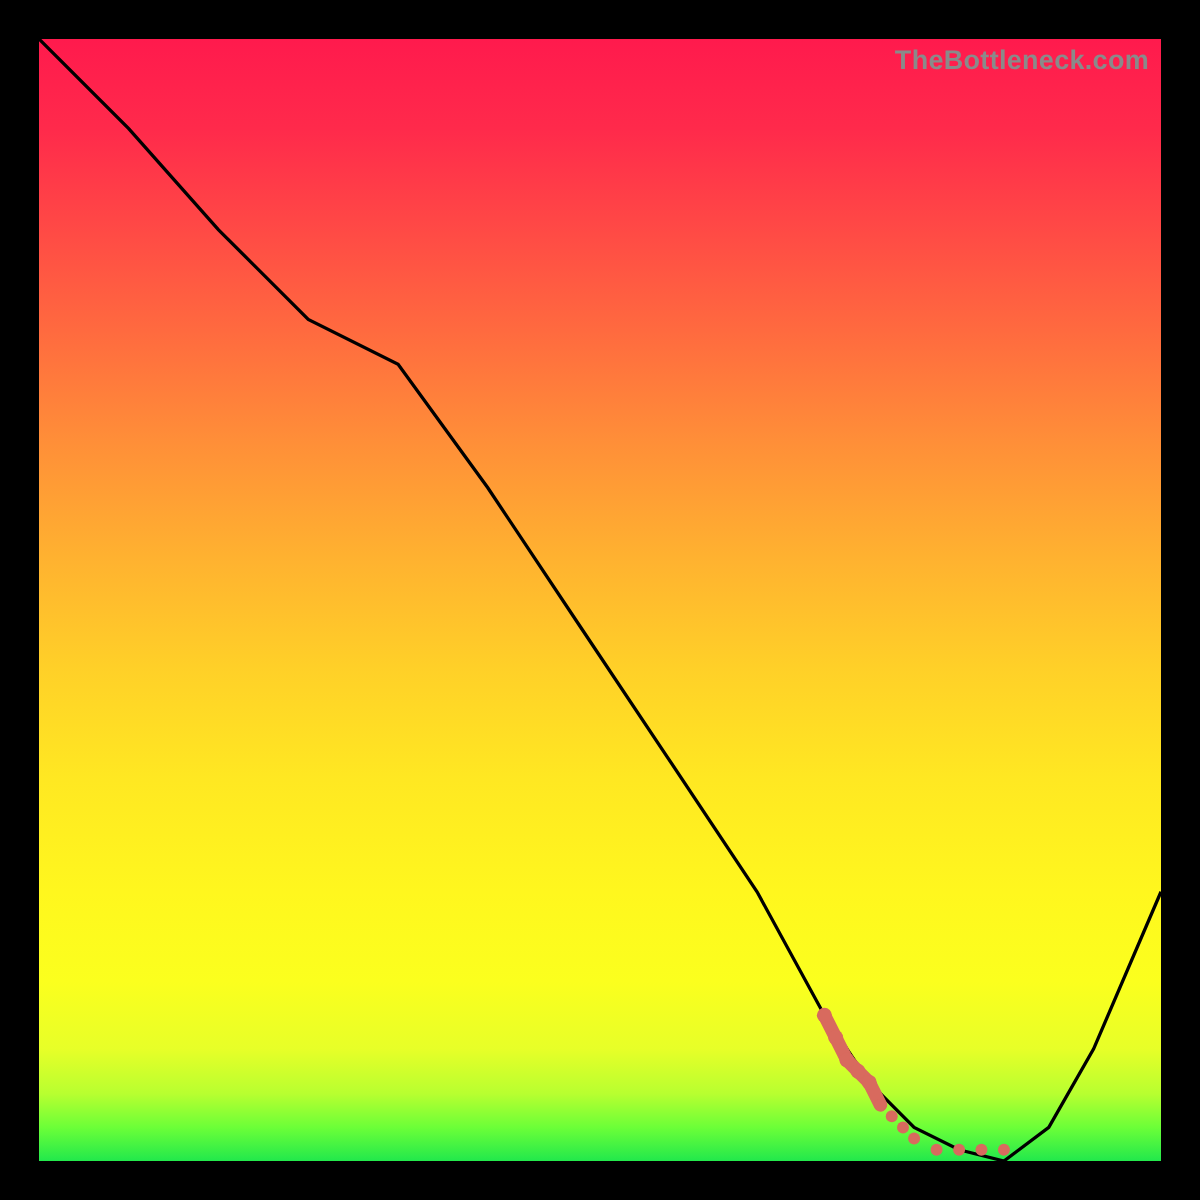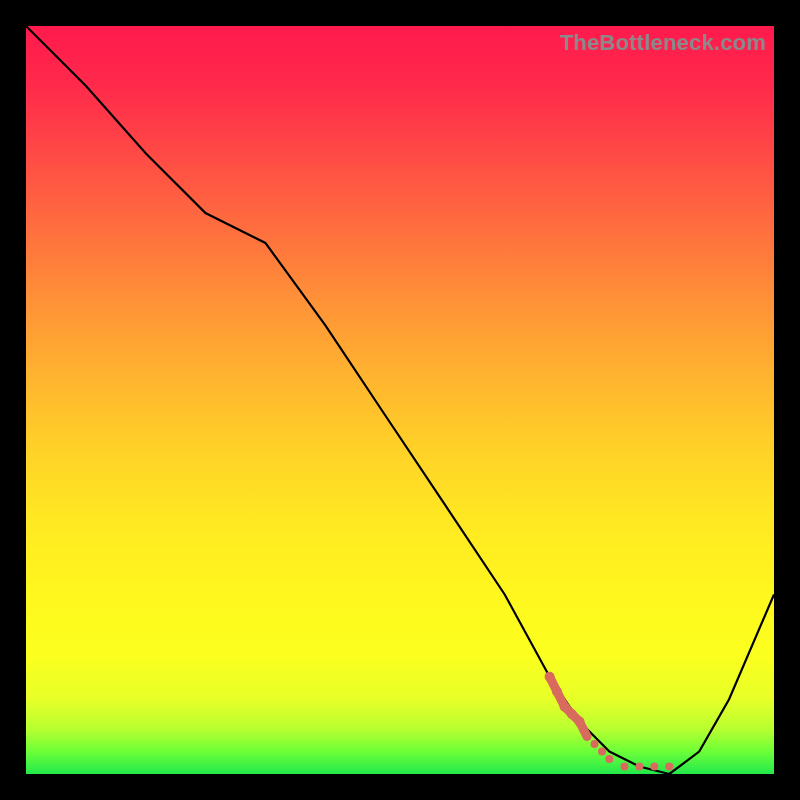--- a/index.html
+++ b/index.html
@@ -32,21 +32,21 @@
       #e7ff28 90%,
       #b8ff30 94%,
       #6cff38 97%,
       #22e84c 100%
     );
   }
   .watermark {
     position: absolute;
     top: 4px; right: 8px;
     font-family: Arial, Helvetica, sans-serif;
-    font-size: 22px;
+    font-size: 18px;
     font-weight: bold;
     color: #8a8a8a;
     letter-spacing: 0.2px;
     user-select: none;
   }
   svg.curve {
     position: absolute;
     left: 0; top: 0;
     width: 100%; height: 100%;
   }

